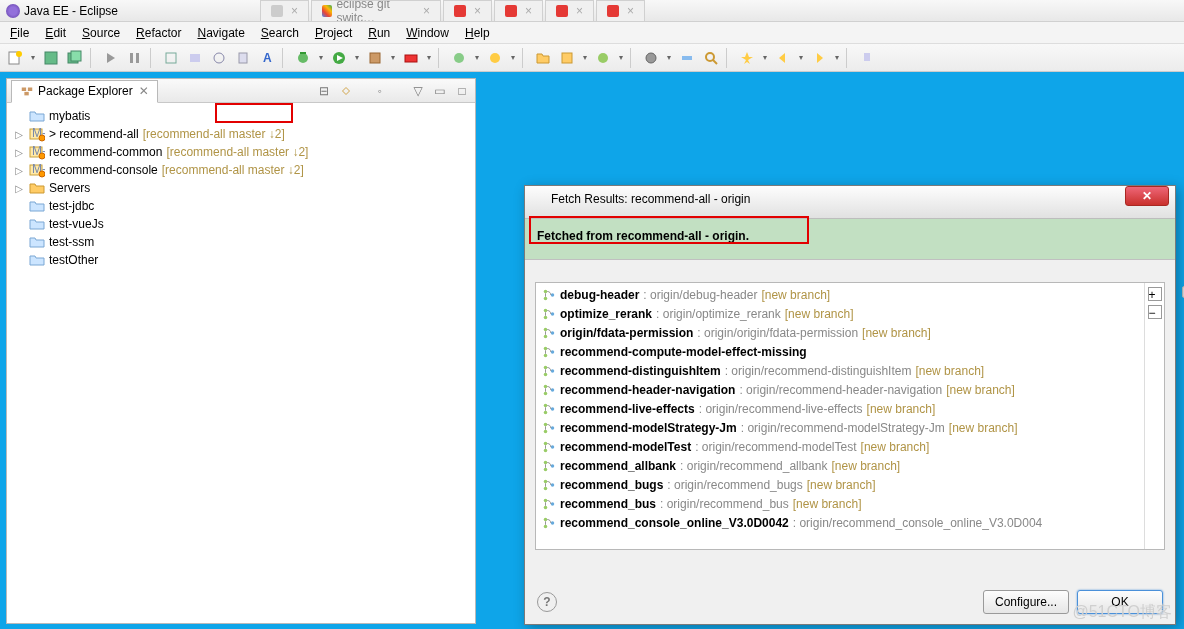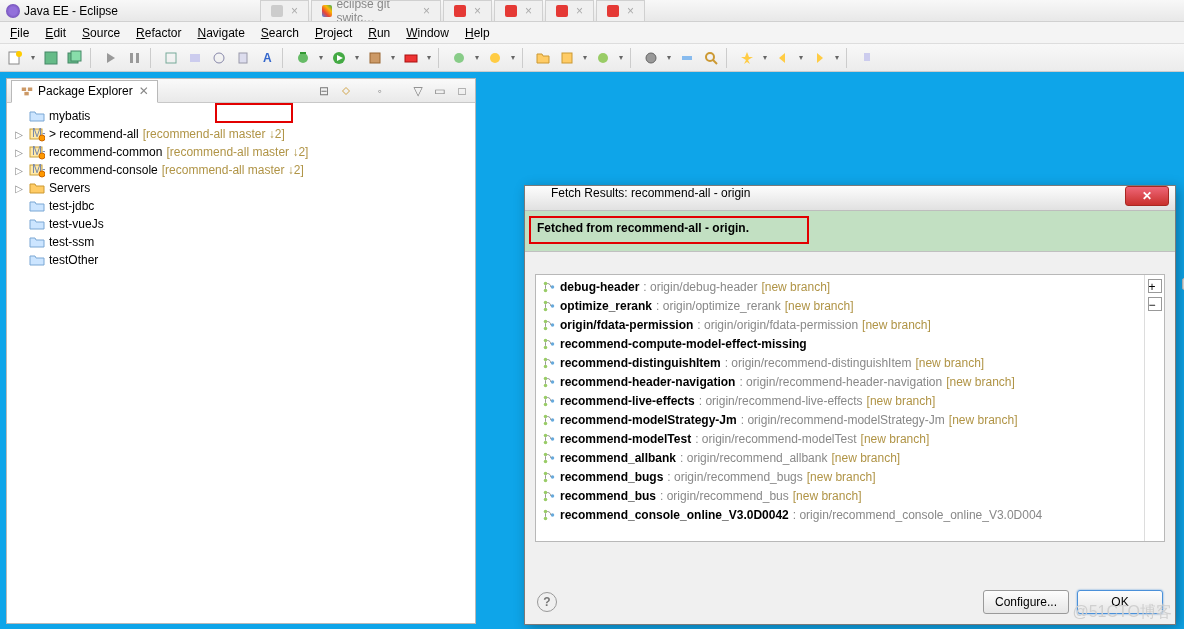--- a/index.html
+++ b/index.html
@@ -27,21 +27,21 @@
 .explorer-tab .spacer{flex:1}
 .explorer-tab .tbtn{width:18px;height:18px;display:flex;align-items:center;justify-content:center;color:#777;cursor:default}
 .tree{padding:4px 2px}
 .tree-row{display:flex;align-items:center;height:18px;padding-left:4px;gap:4px;white-space:nowrap}
 .tree-row .arr{width:12px;color:#888;font-size:10px;text-align:center}
 .tree-row .ficon{width:16px;height:16px;display:flex;align-items:center;justify-content:center}
 .tree-row .lbl{color:#000}
 .tree-row .decor{color:#b09446}
 .redbox1{position:absolute;border:2px solid #e20000;pointer-events:none}
 .dialog{position:absolute;left:524px;top:113px;width:652px;height:440px;background:#f0f0f0;border:1px solid #7a7a7a;box-shadow:3px 3px 12px rgba(0,0,0,0.3)}
-.dlg-title{height:25px;background:linear-gradient(#fdfdfd,#e1e1e1);border-bottom:1px solid #bdbdbd;display:flex;align-items:flex-start;padding:0 6px;gap:6px}
+.dlg-title{height:33px;background:linear-gradient(#fdfdfd,#e1e1e1);border-bottom:1px solid #bdbdbd;display:flex;align-items:flex-end;padding:12px 6px;gap:6px}
 .dlg-title .spacer{flex:1}
 .dlg-close{width:44px;height:20px;background:linear-gradient(#e67,#c9302c);border:1px solid #a82822;border-radius:3px;color:#fff;display:flex;align-items:center;justify-content:center;font-weight:bold;cursor:default}
 .dlg-header{background:#c2e0c2;padding:10px 12px 16px;border-bottom:1px solid #c0c0c0}
 .dlg-header .hl{font-weight:bold;color:#000}
 .dlg-body{padding:22px 10px 8px;background:#f0f0f0;position:relative}
 .result-box{border:1px solid #b8b8b8;background:#fff;height:268px;display:flex}
 .result-list{flex:1;overflow:auto;padding:2px}
 .result-row{display:flex;align-items:center;height:19px;padding:0 4px;gap:4px;white-space:nowrap}
 .result-row .ricon{width:14px;height:14px}
 .result-row .rname{font-weight:bold;color:#000}

